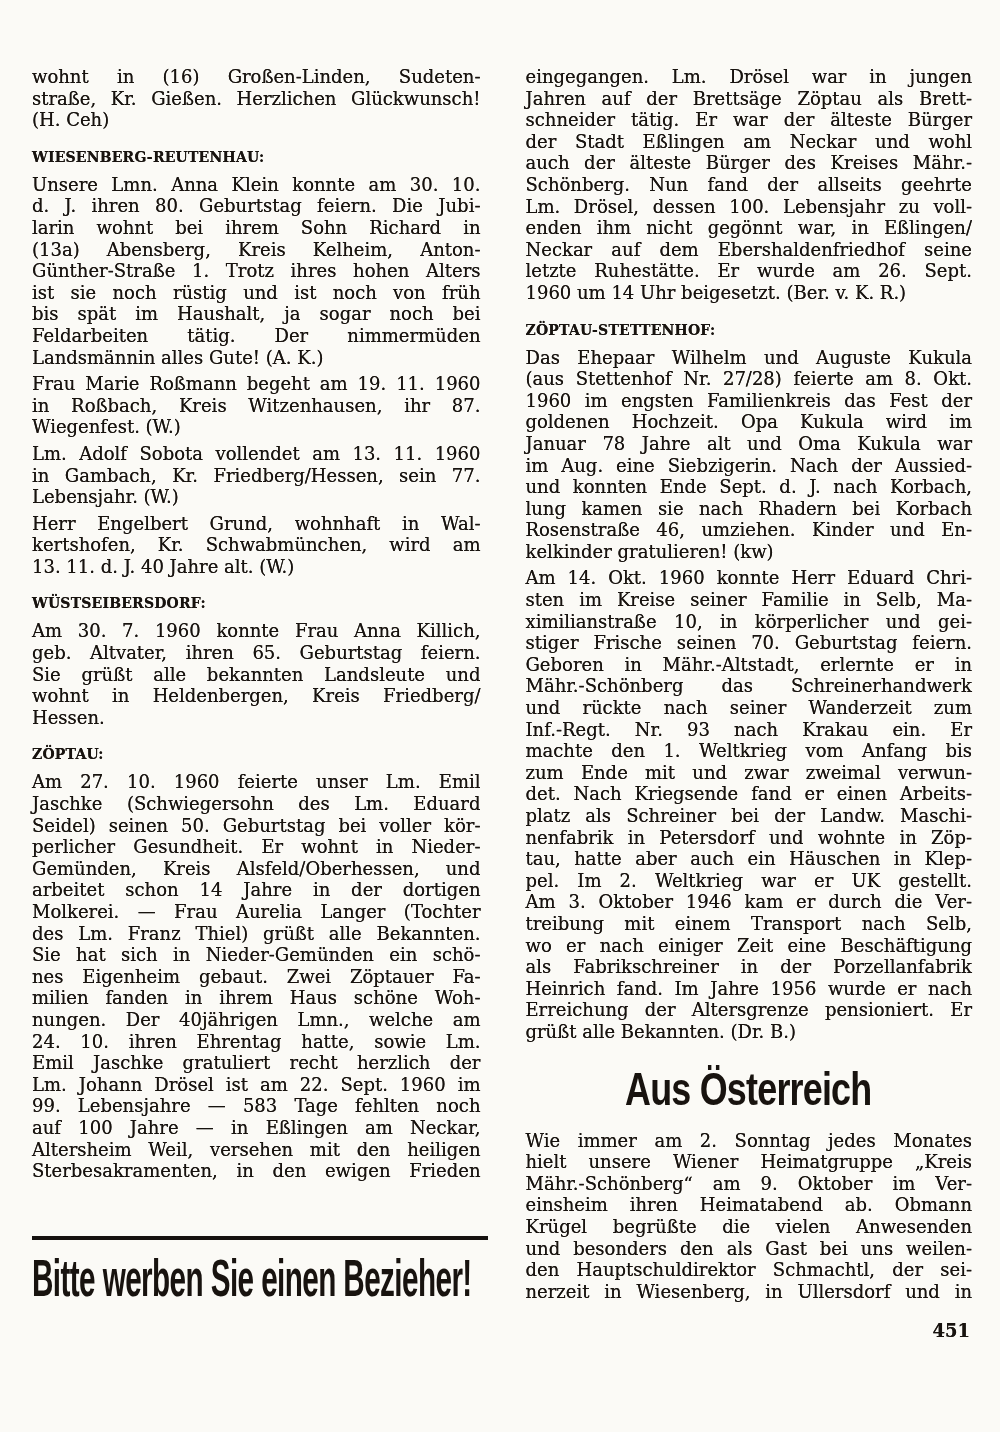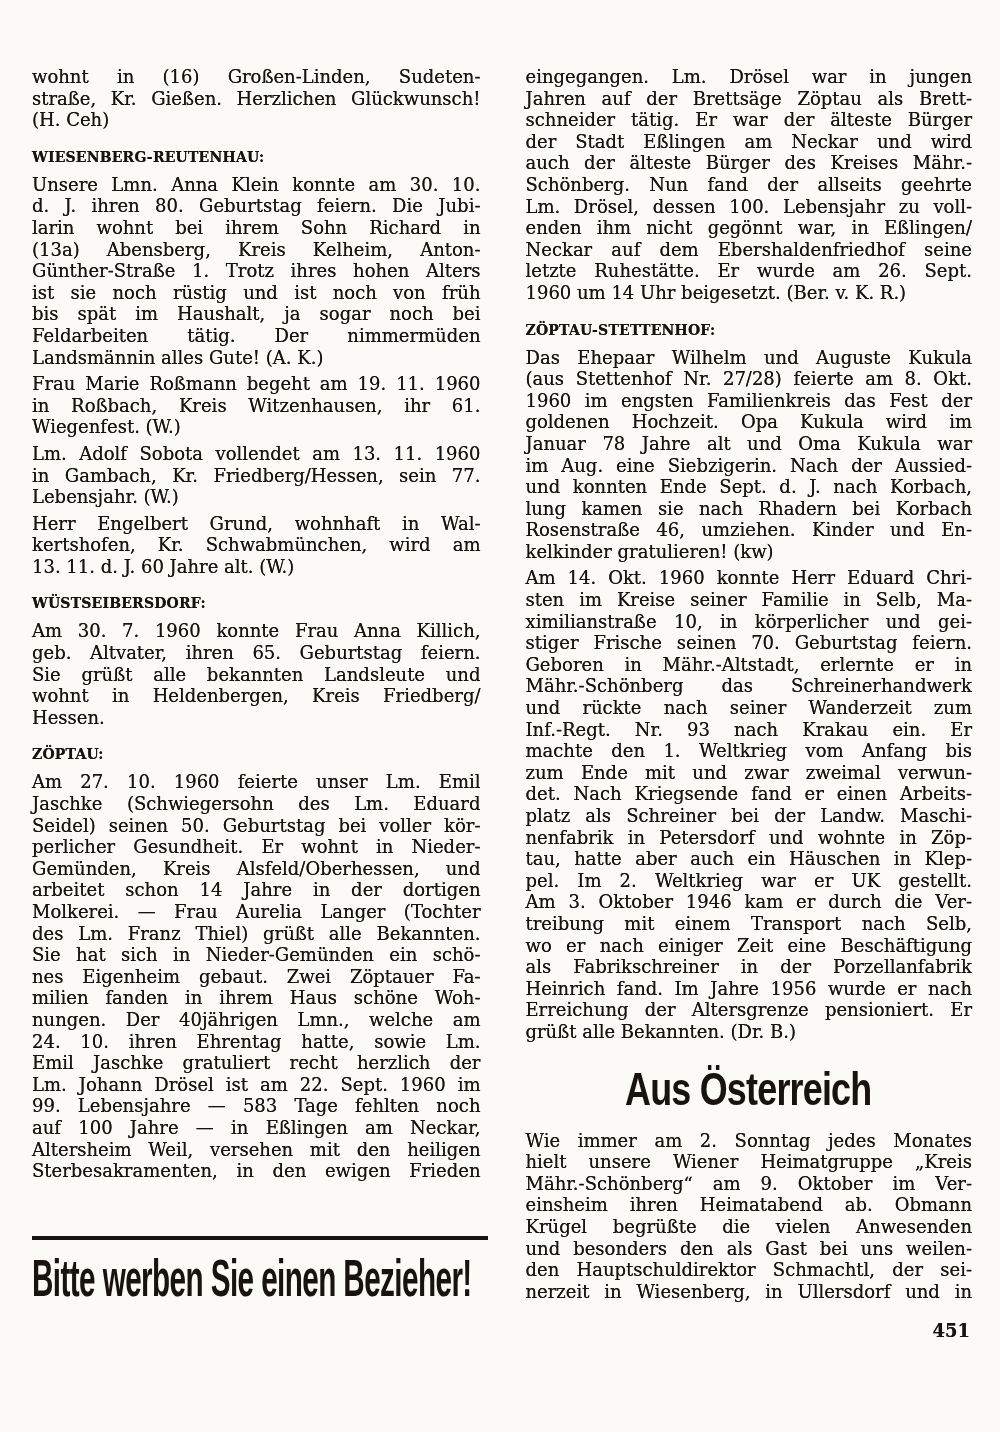--- a/index.html
+++ b/index.html
@@ -68,32 +68,32 @@
           <div class="line"><span class="">larin wohnt bei ihrem Sohn Richard in</span></div>
           <div class="line"><span class="">(13a) Abensberg, Kreis Kelheim, Anton-</span></div>
           <div class="line"><span class="">Günther-Straße 1. Trotz ihres hohen Alters</span></div>
           <div class="line"><span class="">ist sie noch rüstig und ist noch von früh</span></div>
           <div class="line"><span class="">bis spät im Haushalt, ja sogar noch bei</span></div>
           <div class="line"><span class="">Feldarbeiten tätig. Der nimmermüden</span></div>
           <div class="line short"><span class="">Landsmännin alles Gute! (A. K.)</span></div>
         </div>
         <div class="para">
           <div class="line"><span class="">Frau </span><span class="b">Marie Roßmann</span><span class=""> begeht am 19. 11. 1960</span></div>
-          <div class="line"><span class="">in Roßbach, Kreis Witzenhausen, ihr 61.</span></div>
+          <div class="line"><span class="">in Roßbach, Kreis Witzenhausen, ihr 87.</span></div>
           <div class="line short"><span class="">Wiegenfest. (W.)</span></div>
         </div>
         <div class="para">
           <div class="line"><span class="">Lm. </span><span class="b">Adolf Sobota</span><span class=""> vollendet am 13. 11. 1960</span></div>
           <div class="line"><span class="">in Gambach, Kr. Friedberg/Hessen, sein 77.</span></div>
           <div class="line short"><span class="">Lebensjahr. (W.)</span></div>
         </div>
         <div class="para">
           <div class="line"><span class="">Herr </span><span class="b">Engelbert Grund</span><span class="">, wohnhaft in Wal-</span></div>
           <div class="line"><span class="">kertshofen, Kr. Schwabmünchen, wird am</span></div>
-          <div class="line short"><span class="">13. 11. d. J. 60 Jahre alt. (W.)</span></div>
+          <div class="line short"><span class="">13. 11. d. J. 40 Jahre alt. (W.)</span></div>
         </div>
         <div class="h"><span class="">WÜSTSEIBERSDORF:</span></div>
         <div class="para">
           <div class="line"><span class="">Am 30. 7. 1960 konnte Frau </span><span class="b">Anna Killich,</span></div>
           <div class="line"><span class="">geb. Altvater, ihren 65. Geburtstag feiern.</span></div>
           <div class="line"><span class="">Sie grüßt alle bekannten Landsleute und</span></div>
           <div class="line"><span class="">wohnt in Heldenbergen, Kreis Friedberg/</span></div>
           <div class="line short"><span class="">Hessen.</span></div>
         </div>
         <div class="h"><span class="">ZÖPTAU:</span></div>
@@ -117,21 +117,21 @@
           <div class="line"><span class="">auf 100 Jahre — in Eßlingen am Neckar,</span></div>
           <div class="line"><span class="">Altersheim Weil, versehen mit den heiligen</span></div>
           <div class="line"><span class="">Sterbesakramenten, in den ewigen Frieden</span></div>
         </div>
       </div>
     <div class="col right">
         <div class="para">
           <div class="line"><span class="">eingegangen. Lm. Drösel war in jungen</span></div>
           <div class="line"><span class="">Jahren auf der Brettsäge Zöptau als Brett-</span></div>
           <div class="line"><span class="">schneider tätig. Er war der älteste Bürger</span></div>
-          <div class="line"><span class="">der Stadt Eßlingen am Neckar und wird</span></div>
+          <div class="line"><span class="">der Stadt Eßlingen am Neckar und wohl</span></div>
           <div class="line"><span class="">auch der älteste Bürger des Kreises Mähr.-</span></div>
           <div class="line"><span class="">Schönberg. Nun fand der allseits geehrte</span></div>
           <div class="line"><span class="">Lm. Drösel, dessen 100. Lebensjahr zu voll-</span></div>
           <div class="line"><span class="">enden ihm nicht gegönnt war, in Eßlingen/</span></div>
           <div class="line"><span class="">Neckar auf dem Ebershaldenfriedhof seine</span></div>
           <div class="line"><span class="">letzte Ruhestätte. Er wurde am 26. Sept.</span></div>
           <div class="line short"><span class="">1960 um 14 Uhr beigesetzt. (Ber. v. K. R.)</span></div>
         </div>
         <div class="h"><span class="">ZÖPTAU-STETTENHOF:</span></div>
         <div class="para">

